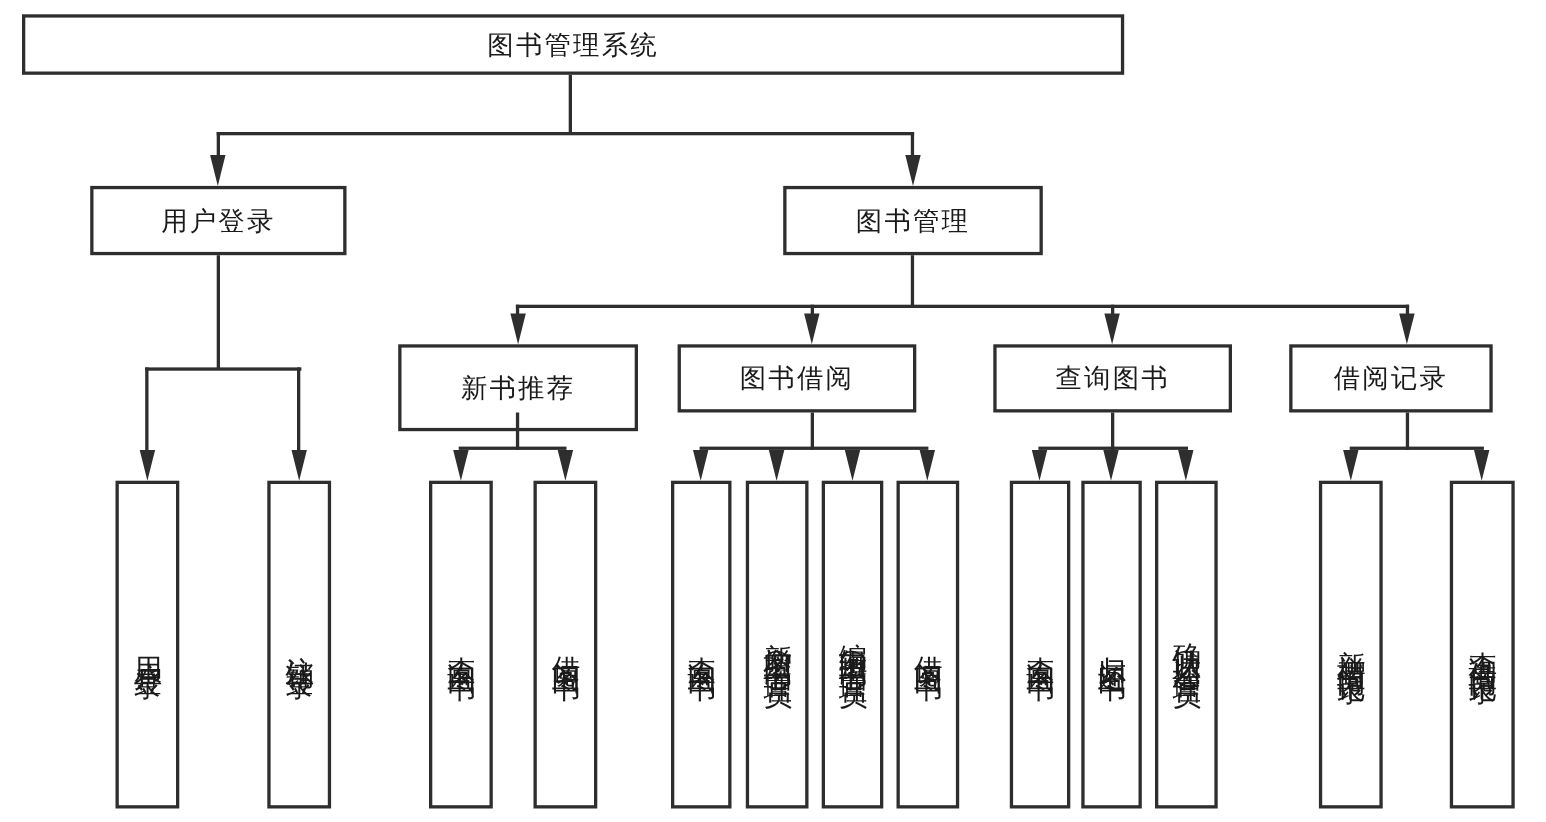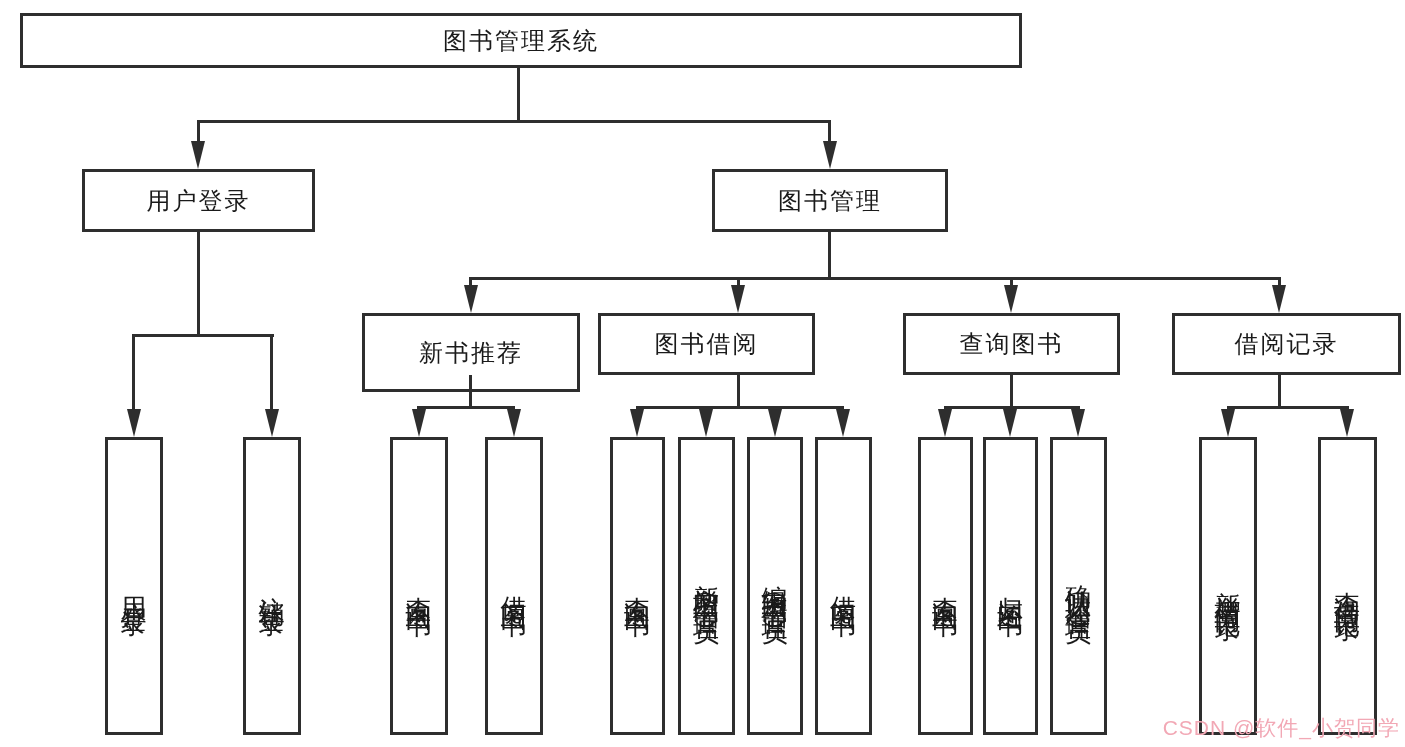--- a/index.html
+++ b/index.html
@@ -15,20 +15,21 @@
     background:var(--bg);
     overflow:hidden;
   }
   .box{
     position:absolute;
     box-sizing:border-box;
     border:3px solid var(--line);
     background:#fff;
     display:flex;align-items:center;justify-content:center;
     color:var(--text);
+    font-family:Liberation Serif, serif;
   }
   .hbox{font-size:24px;letter-spacing:2px;white-space:nowrap;}
   .vbox span{
     writing-mode:vertical-rl;
     text-orientation:mixed;
     font-size:26px;
     letter-spacing:5px;
     line-height:1;
     white-space:nowrap;
   }
@@ -86,27 +87,27 @@
   <div class="vline" style="left:737px;top:277px;height:14px;"></div>
   <div class="arr" style="left:731px;top:285px;"></div>
   <div class="vline" style="left:1010px;top:277px;height:14px;"></div>
   <div class="arr" style="left:1004px;top:285px;"></div>
   <div class="vline" style="left:1278px;top:277px;height:14px;"></div>
   <div class="arr" style="left:1272px;top:285px;"></div>
 
   <div class="box hbox" style="left:362px;top:313px;width:218px;height:79px;">
     <span>新书推荐</span>
   </div>
-  <div class="box hbox" style="left:598px;top:313px;width:217px;height:62px;">
+  <div class="box hbox" style="left:616px;top:313px;width:217px;height:62px;">
     <span>图书借阅</span>
   </div>
   <div class="box hbox" style="left:903px;top:313px;width:217px;height:62px;">
     <span>查询图书</span>
   </div>
-  <div class="box hbox" style="left:1172px;top:313px;width:229px;height:62px;">
+  <div class="box hbox" style="left:1172px;top:313px;width:185px;height:62px;">
     <span>借阅记录</span>
   </div>
 
   <div class="vline" style="left:469px;top:375px;height:34px;"></div>
   <div class="hline" style="left:417px;top:406px;width:98px;"></div>
   <div class="arr" style="left:412px;top:409px;"></div>
   <div class="arr" style="left:507px;top:409px;"></div>
 
   <div class="vline" style="left:737px;top:375px;height:34px;"></div>
   <div class="hline" style="left:636px;top:406px;width:208px;"></div>
@@ -163,14 +164,13 @@
     <span>确认归还（管理员）</span>
   </div>
 
   <div class="box vbox" style="left:1199px;top:437px;width:58px;height:298px;">
     <span>新增借阅记录</span>
   </div>
   <div class="box vbox" style="left:1318px;top:437px;width:59px;height:298px;">
     <span>查询借阅记录</span>
   </div>
 
-  <div id="watermark">CSDN @软件_小贺同学</div>
 </div>
 
 </body></html>

